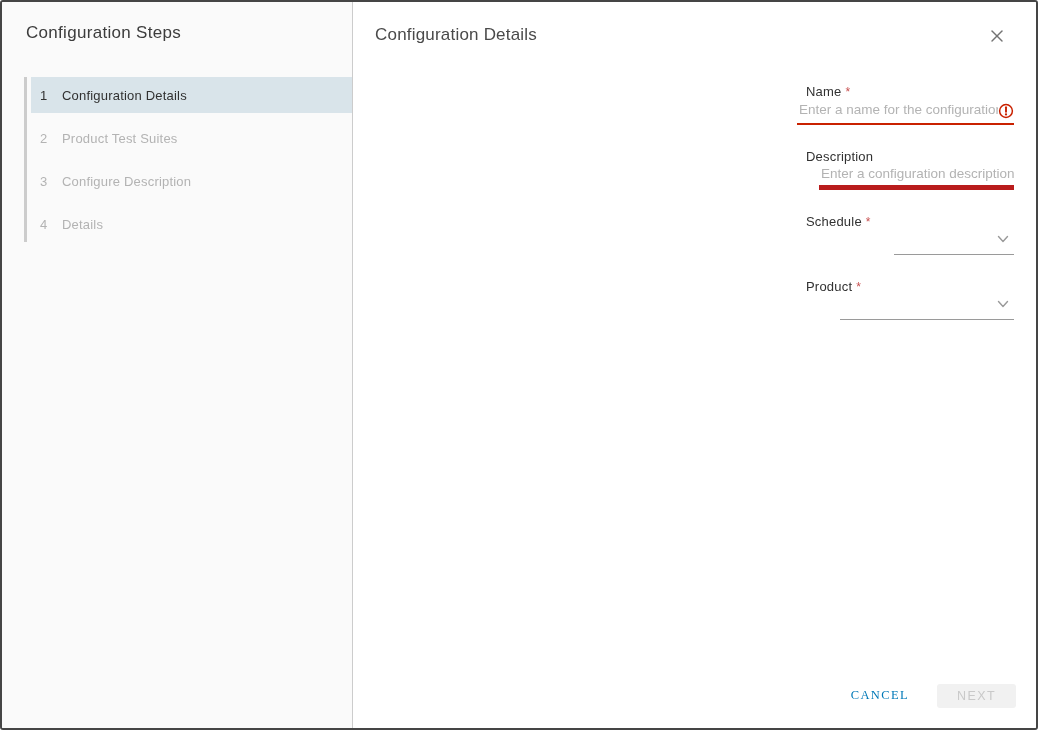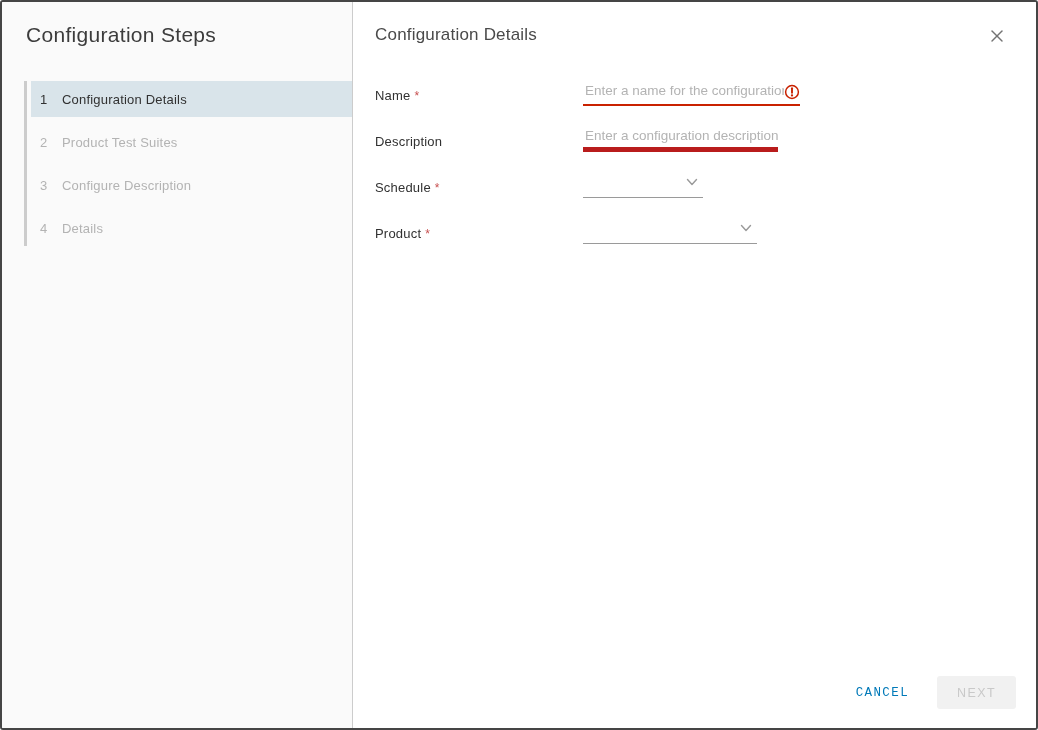--- a/index.html
+++ b/index.html
@@ -19,21 +19,21 @@
 
   
   .sidebar {
     width: 351px; min-width: 351px;
     background: #fafafa;
     border-right: 1px solid #cccccc;
     padding-top: 21px;
   }
   .sidebar-title {
     margin: 0 0 16px 24px;
-    font-size: 21px;
+    font-size: 17px;
     font-weight: 400;
     color: #3c3c3c;
     letter-spacing: 0.3px;
   }
   .steps {
     position: relative;
     margin-top: 34px;
   }
   .steps-track {
     position: absolute;
@@ -82,23 +82,24 @@
   .close-btn {
     background: none; border: none; padding: 0;
     margin: 2px 8px 0 0;
     cursor: pointer;
     line-height: 0;
   }
 
   .form { margin-top: 35px; }
   .form-row {
     display: flex;
-    align-items: center;
+    align-items: flex-end;
     margin-bottom: 20px;
     min-height: 24px;
+    flex-direction: column;
   }
   .field-label {
     width: 208px;
     font-size: 13px;
     color: #313131;
     padding-top: 4px;
     letter-spacing: 0.2px;
   }
   .req-marker { color: #c75050; margin-left: 4px; font-size: 12px; }
 
@@ -139,39 +140,39 @@
   
   .footer {
     position: absolute;
     right: 20px; bottom: 19px;
     display: flex;
     align-items: center;
   }
   .cancel-btn {
     background: none; border: none;
     color: #0079b8;
-    font-family: Liberation Mono, monospace;
+    font-family: Liberation Serif, serif;
     font-size: 12.5px;
     font-weight: 500;
     letter-spacing: 1.4px;
     cursor: pointer;
     margin-right: 26px;
     padding: 6px 2px;
   }
   .next-btn {
     background: #f1f1f1;
     border: none;
     border-radius: 3px;
     color: #c9c9c9;
     font-family: "Liberation Sans", sans-serif;
     font-size: 12.5px;
     font-weight: 500;
     letter-spacing: 1.4px;
     padding: 0 20px;
-    height: 33px;
+    height: 24px;
     min-width: 66px;
   }
 </style>
 </head>
 <body>
 
 <div class="window">
 
   <aside class="sidebar">
     <h1 class="sidebar-title">Configuration Steps</h1>

